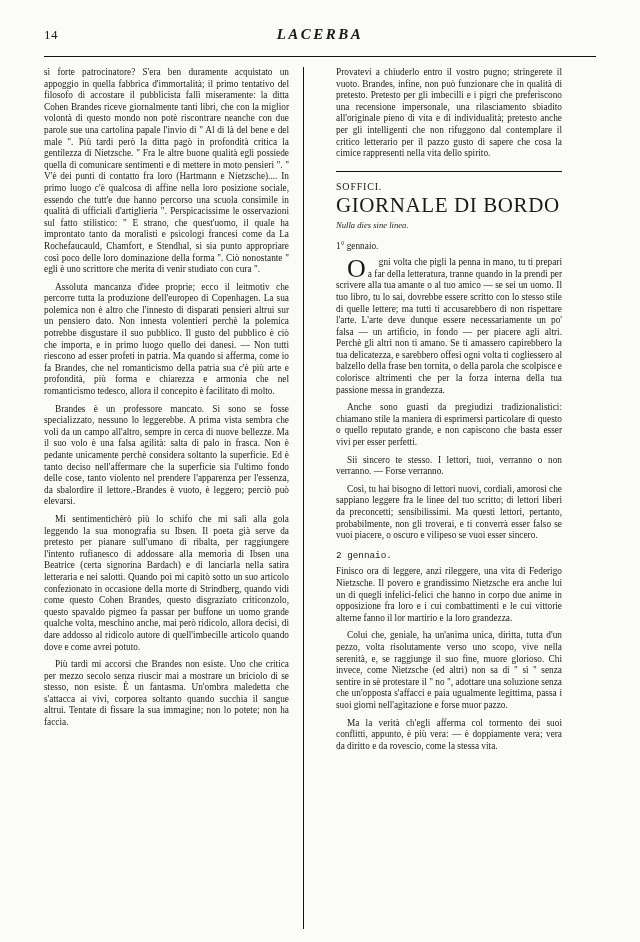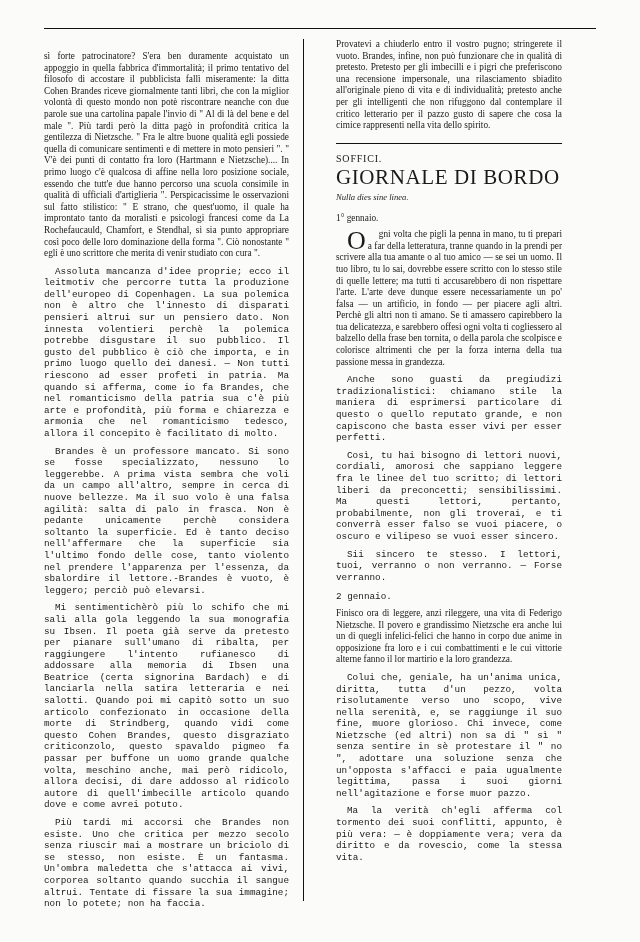--- a/index.html
+++ b/index.html
@@ -53,28 +53,28 @@
     height: 862px;
   }
   .col {
     width: 259px;
     box-sizing: border-box;
     font-size: 9.3px;
     line-height: 11.6px;
     text-align: justify;
     hyphens: auto;
   }
-  .col.left { padding-right: 14px; margin-top: 12px; }
+  .col.left { padding-right: 14px; }
   .col.right { padding-left: 32px; border-left: 1px solid #111; }
   .col p {
     margin: 0 0 0 0;
     text-indent: 11px;
   }
   .col p.first { text-indent: 0; }
-  .col p.gap { margin-top: 6px; font-family: Liberation Mono, monospace; }
+  .col p.gap { margin-top: 6px; }
   .divider {
     border-top: 1px solid #111;
     margin: 11px 0 9px 0;
   }
   .section-author {
     font-size: 10px;
     letter-spacing: 0.8px;
     margin: 0 0 8px 0;
   }
   .piece-title {
@@ -104,20 +104,24 @@
     line-height: 20px;
     padding: 2px 2px 0 0;
     font-family: "Liberation Serif", serif;
   }
 </style>
 </head>
 <body>
 
 <div class="page">
 
+  <div class="header">
+    <div class="folio">14</div>
+    <div class="masthead">LACERBA</div>
+  </div>
   <div class="rule-top"></div>
 
   <div class="columns">
 
     <div class="col left">
       <p class="first">sì forte patrocinatore? S'era ben duramente acquistato un appoggio in quella fabbrica d'immortalità; il primo tentativo del filosofo di accostare il pubblicista fallì miseramente: la ditta Cohen Brandes riceve giornalmente tanti libri, che con la miglior volontà di questo mondo non potè riscontrare neanche con due parole sue una cartolina papale l'invio di " Al di là del bene e del male ". Più tardi però la ditta pagò in profondità critica la gentilezza di Nietzsche. " Fra le altre buone qualità egli possiede quella di comunicare sentimenti e di mettere in moto pensieri ". " V'è dei punti di contatto fra loro (Hartmann e Nietzsche).... In primo luogo c'è qualcosa di affine nella loro posizione sociale, essendo che tutt'e due hanno percorso una scuola consimile in qualità di ufficiali d'artiglieria ". Perspicacissime le osservazioni sul fatto stilistico: " E strano, che quest'uomo, il quale ha improntato tanto da moralisti e psicologi francesi come da La Rochefaucauld, Chamfort, e Stendhal, si sia punto appropriare così poco delle loro dominazione della forma ". Ciò nonostante " egli è uno scrittore che merita di venir studiato con cura ".</p>
       <p class="gap">Assoluta mancanza d'idee proprie; ecco il leitmotiv che percorre tutta la produzione dell'europeo di Copenhagen. La sua polemica non è altro che l'innesto di disparati pensieri altrui sur un pensiero dato. Non innesta volentieri perchè la polemica potrebbe disgustare il suo pubblico. Il gusto del pubblico è ciò che importa, e in primo luogo quello dei danesi. — Non tutti riescono ad esser profeti in patria. Ma quando si afferma, come io fa Brandes, che nel romanticismo della patria sua c'è più arte e profondità, più forma e chiarezza e armonia che nel romanticismo tedesco, allora il concepito è facilitato di molto.</p>
       <p class="gap">Brandes è un professore mancato. Si sono se fosse specializzato, nessuno lo leggerebbe. A prima vista sembra che voli da un campo all'altro, sempre in cerca di nuove bellezze. Ma il suo volo è una falsa agilità: salta di palo in frasca. Non è pedante unicamente perchè considera soltanto la superficie. Ed è tanto deciso nell'affermare che la superficie sia l'ultimo fondo delle cose, tanto violento nel prendere l'apparenza per l'essenza, da sbalordire il lettore.-Brandes è vuoto, è leggero; perciò può elevarsi.</p>
       <p class="gap">Mi sentimentichèrò più lo schifo che mi salì alla gola leggendo la sua monografia su Ibsen. Il poeta già serve da pretesto per pianare sull'umano di ribalta, per raggiungere l'intento rufianesco di addossare alla memoria di Ibsen una Beatrice (certa signorina Bardach) e di lanciarla nella satira letteraria e nei salotti. Quando poi mi capitò sotto un suo articolo confezionato in occasione della morte di Strindberg, quando vidi come questo Cohen Brandes, questo disgraziato criticonzolo, questo spavaldo pigmeo fa passar per buffone un uomo grande qualche volta, meschino anche, mai però ridicolo, allora decisi, di dare addosso al ridicolo autore di quell'imbecille articolo quando dove e come avrei potuto.</p>
       <p class="gap">Più tardi mi accorsi che Brandes non esiste. Uno che critica per mezzo secolo senza riuscir mai a mostrare un briciolo di se stesso, non esiste. È un fantasma. Un'ombra maledetta che s'attacca ai vivi, corporea soltanto quando succhia il sangue altrui. Tentate di fissare la sua immagine; non lo potete; non ha faccia.</p>
@@ -133,22 +137,22 @@
       <h1 class="piece-title">GIORNALE DI BORDO</h1>
 
       <div class="epigraph">Nulla dies sine linea.</div>
 
       <div class="dateline">1° gennaio.</div>
 
       <p class="dropcap-para">
         <span class="dropcap">O</span><span>gni volta che pigli la penna in mano, tu ti prepari a far della letteratura, tranne quando in la prendi per scrivere alla tua amante o al tuo amico — se sei un uomo. Il tuo libro, tu lo sai, dovrebbe essere scritto con lo stesso stile di quelle lettere; ma tutti ti accusarebbero di non rispettare l'arte. L'arte deve dunque essere necessariamente un po' falsa — un artificio, in fondo — per piacere agli altri. Perchè gli altri non ti amano. Se ti amassero capirebbero la tua delicatezza, e sarebbero offesi ogni volta ti cogliessero al balzello della frase ben tornita, o della parola che scolpisce e colorisce altrimenti che per la forza interna della tua passione messa in grandezza.</span>
       </p>
       <p class="gap">Anche sono guasti da pregiudizi tradizionalistici: chiamano stile la maniera di esprimersi particolare di questo o quello reputato grande, e non capiscono che basta esser vivi per esser perfetti.</p>
+      <p class="gap">Sii sincero te stesso. I lettori, tuoi, verranno o non verranno. — Forse verranno.</p>
       <p class="gap">Così, tu hai bisogno di lettori nuovi, cordiali, amorosi che sappiano leggere fra le linee del tuo scritto; di lettori liberi da preconcetti; sensibilissimi. Ma questi lettori, pertanto, probabilmente, non gli troverai, e ti converrà esser falso se vuoi piacere, o oscuro e vilipeso se vuoi esser sincero.</p>
-      <p class="gap">Sii sincero te stesso. I lettori, tuoi, verranno o non verranno. — Forse verranno.</p>
 
       <div class="dateline second">2 gennaio.</div>
 
       <p class="first">Finisco ora di leggere, anzi rileggere, una vita di Federigo Nietzsche. Il povero e grandissimo Nietzsche era anche lui un di quegli infelici-felici che hanno in corpo due anime in opposizione fra loro e i cui combattimenti e le cui vittorie alterne fanno il lor martirio e la loro grandezza.</p>
       <p class="gap">Colui che, geniale, ha un'anima unica, diritta, tutta d'un pezzo, volta risolutamente verso uno scopo, vive nella serenità, e, se raggiunge il suo fine, muore glorioso. Chi invece, come Nietzsche (ed altri) non sa di " sì " senza sentire in sè protestare il " no ", adottare una soluzione senza che un'opposta s'affacci e paia ugualmente legittima, passa i suoi giorni nell'agitazione e forse muor pazzo.</p>
       <p class="gap">Ma la verità ch'egli afferma col tormento dei suoi conflitti, appunto, è più vera: — è doppiamente vera; vera da diritto e da rovescio, come la stessa vita.</p>
     </div>
 
   </div>
 </div>

